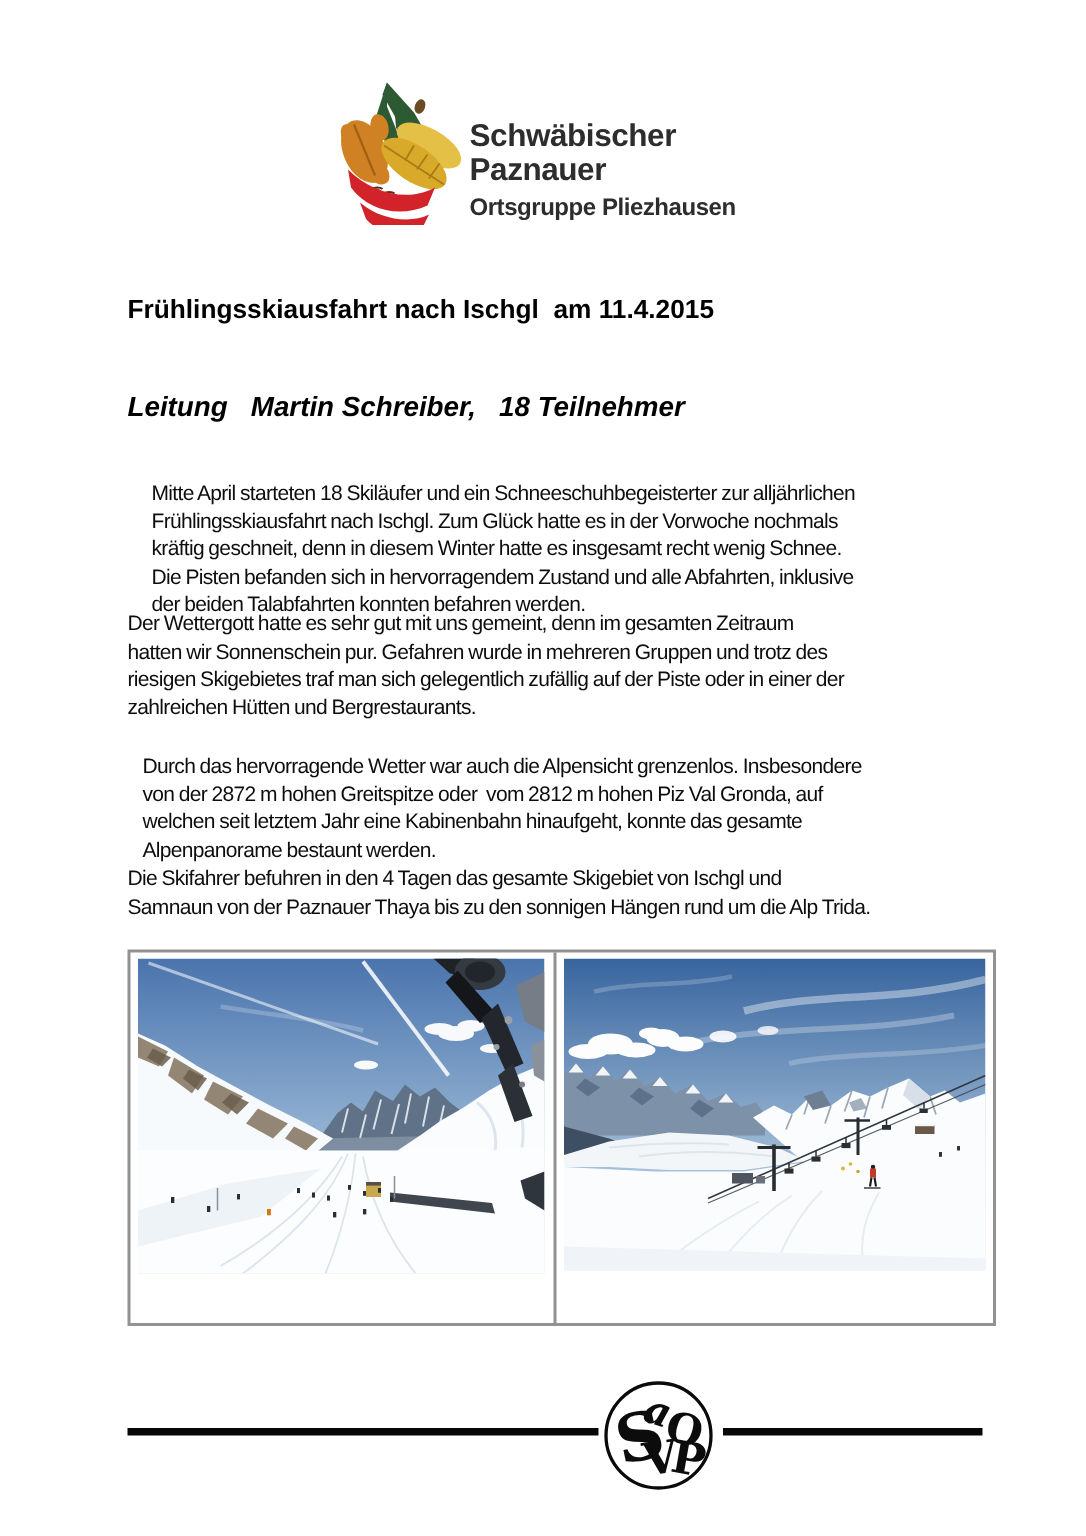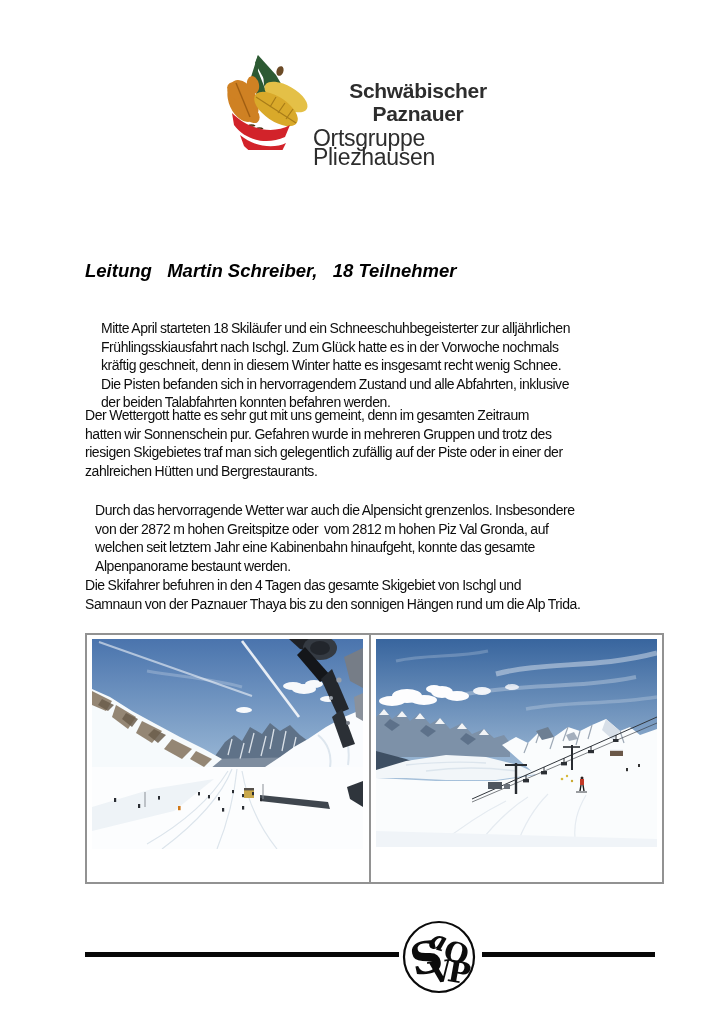--- a/index.html
+++ b/index.html
@@ -3,22 +3,22 @@
 <meta charset="utf-8">
 <style>
   html,body{margin:0;padding:0;background:#ffffff;}
   .page{position:relative;width:724px;height:1024px;background:#ffffff;overflow:hidden;
         font-family:"Liberation Sans",sans-serif;color:#111;}
 
   
   .logo{position:absolute;left:222px;top:53px;width:300px;height:100px;}
   .logo-leaves{position:absolute;left:0;top:0;width:120px;height:97px;}
   .logo-text{position:absolute;left:91px;top:26px;width:210px;color:#2d2d2d;}
-  .logo-line1,.logo-line2{font-weight:bold;font-size:21px;line-height:23px;letter-spacing:-0.3px;text-align:center;}
-  .logo-sub{font-weight:normal;font-size:23px;line-height:19px;margin-top:4px;letter-spacing:-0.3px;}
+  .logo-line1,.logo-line2{font-weight:bold;font-size:21px;line-height:23px;letter-spacing:-0.3px;}
+  .logo-sub{font-weight:bold;font-size:16px;line-height:19px;margin-top:4px;letter-spacing:-0.3px;}
 
   
   .headline{position:absolute;left:85px;top:196px;font-size:17.5px;font-weight:bold;
             white-space:pre;color:#000;}
   .subheadline{position:absolute;left:85px;top:260px;font-size:18.5px;font-weight:bold;
                font-style:italic;white-space:pre;color:#000;text-align:right;}
   .para{position:absolute;left:85px;font-size:14px;line-height:18.5px;white-space:pre;
         letter-spacing:-0.45px;word-spacing:-0.5px;color:#0d0d0d;}
   .p1{top:303px;} .p2{top:406px;} .p3{top:491px;} .p4{top:576px;}
 
@@ -74,20 +74,21 @@
         <path d="M32,100 C40,106 48,108 54,105 L40,118 36,106 Z"></path>
       </g>
     </svg>
     <div class="logo-text">
       <div class="logo-line1">Schwäbischer</div>
       <div class="logo-line2">Paznauer</div>
       <div class="logo-sub">Ortsgruppe Pliezhausen</div>
     </div>
   </div>
 
+  <h1 class="headline" style="margin:0;">Frühlingsskiausfahrt nach Ischgl  am 11.4.2015</h1>
   <h2 class="subheadline" style="margin:0;">Leitung   Martin Schreiber,   18 Teilnehmer</h2>
 
   <p class="para p1" style="margin:16px;">Mitte April starteten 18 Skiläufer und ein Schneeschuhbegeisterter zur alljährlichen
 Frühlingsskiausfahrt nach Ischgl. Zum Glück hatte es in der Vorwoche nochmals
 kräftig geschneit, denn in diesem Winter hatte es insgesamt recht wenig Schnee.
 Die Pisten befanden sich in hervorragendem Zustand und alle Abfahrten, inklusive
 der beiden Talabfahrten konnten befahren werden.</p>
   <p class="para p2" style="margin:0;">Der Wettergott hatte es sehr gut mit uns gemeint, denn im gesamten Zeitraum
 hatten wir Sonnenschein pur. Gefahren wurde in mehreren Gruppen und trotz des
 riesigen Skigebietes traf man sich gelegentlich zufällig auf der Piste oder in einer der

